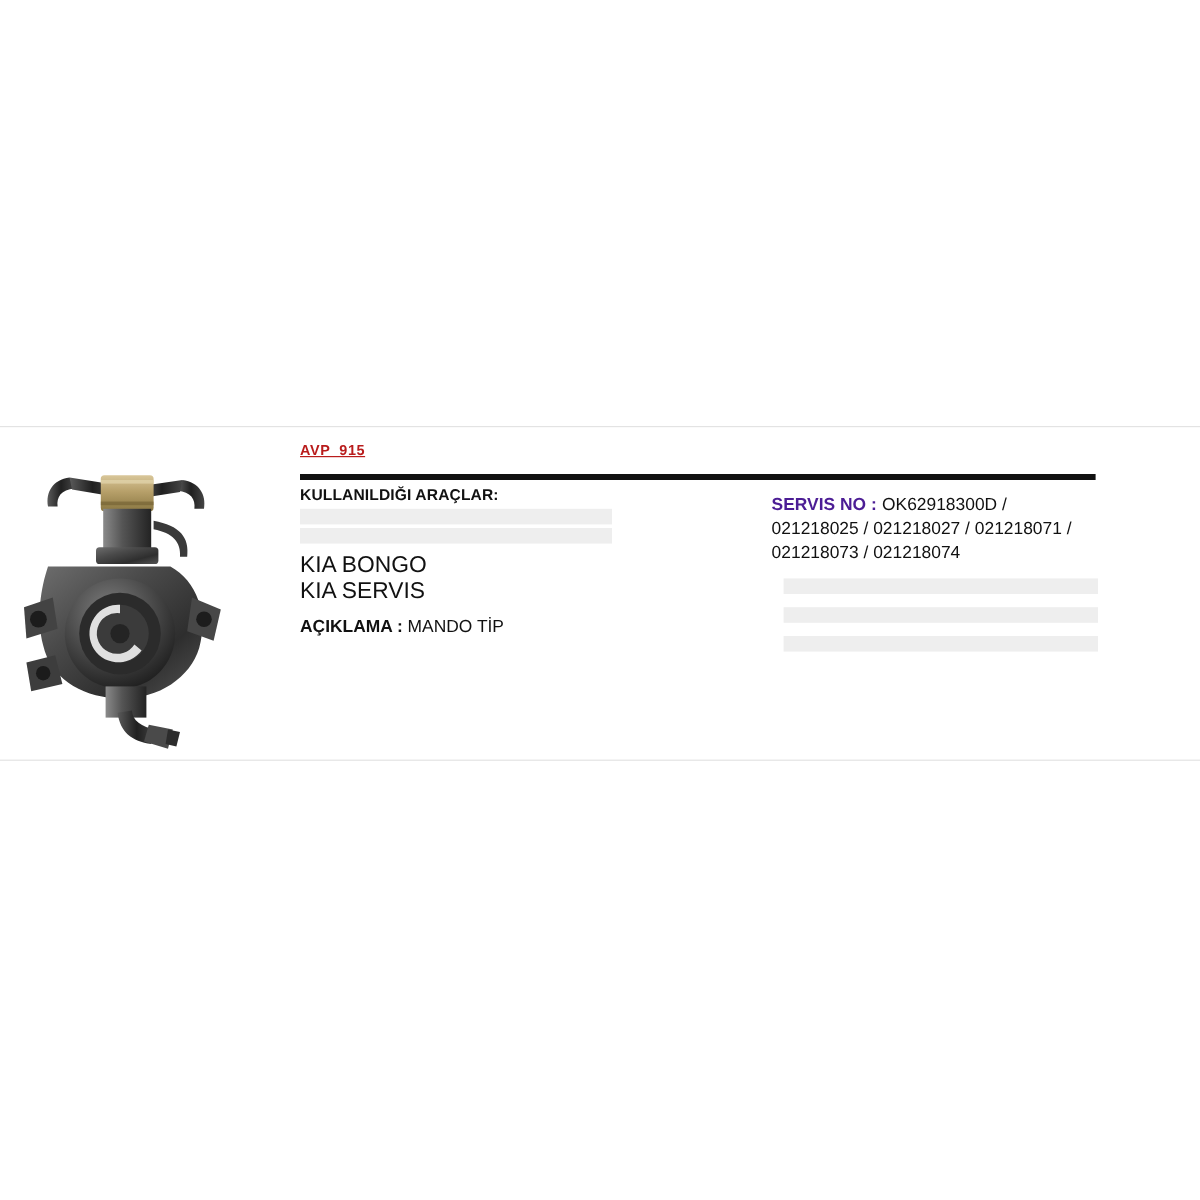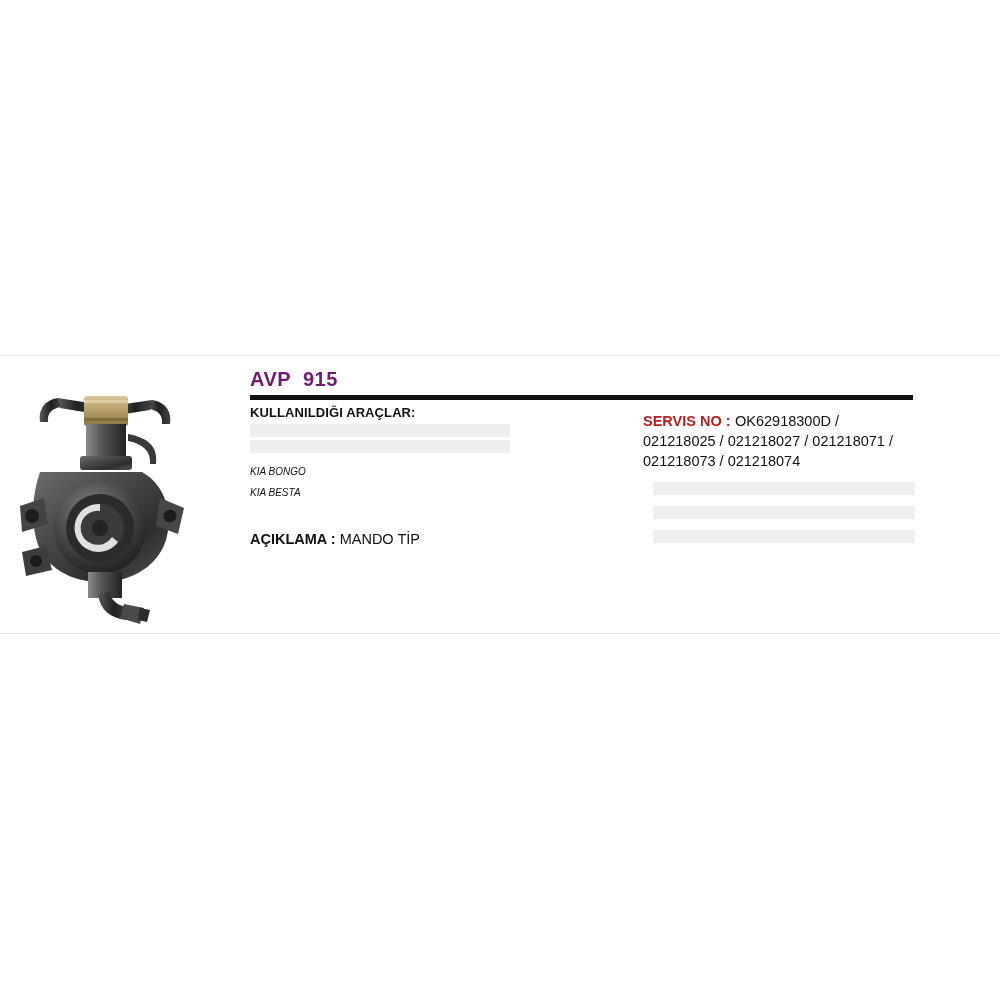--- a/index.html
+++ b/index.html
@@ -47,25 +47,26 @@
   }
   .img-cell svg {
     display: block;
   }
 
   
   .code {
     position: absolute;
     left: 250px;
     top: 12px;
-    font-size: 20px;
-    font-weight: bold;
-    color: #701a75;
+    font-size: 12px;
+    font-weight: bold;
+    color: #b91c1c;
     letter-spacing: 0.5px;
     white-space: pre;
+    text-decoration: underline;
   }
 
   
   .rule {
     position: absolute;
     left: 250px;
     top: 39px;
     width: 663px;
     height: 5px;
     background: #111111;
@@ -87,50 +88,49 @@
   }
   .bar {
     height: 13px;
     background: #eeeeee;
     margin: 3px 0;
   }
   .veh-list {
     margin-top: 8px;
   }
   .veh {
-    font-size: 10px;
+    font-size: 19px;
     color: #111111;
     line-height: 21px;
     white-space: nowrap;
-    font-style: italic;
   }
   .veh.bold {
     font-weight: bold;
   }
   .desc {
-    margin-top: 28px;
+    margin-top: 12px;
     font-size: 14.5px;
     color: #111111;
     white-space: nowrap;
   }
   .desc .lbl {
     font-weight: bold;
   }
 
   
   .right {
     position: absolute;
     left: 643px;
     top: 55px;
     width: 272px;
   }
   .serv-label {
     font-size: 14.5px;
     font-weight: bold;
-    color: #b91c1c;
+    color: #4c1d95;
     display: inline;
   }
   .serv-val {
     font-size: 14.5px;
     color: #111111;
     display: inline;
   }
   .serv-block {
     line-height: 20px;
     word-spacing: 0px;
@@ -230,21 +230,21 @@
     <div class="mid">
       <div class="mid-title">KULLANILDIĞI ARAÇLAR:</div>
 
       <div class="mid-bars">
         <div class="bar"></div>
         <div class="bar"></div>
       </div>
 
       <div class="veh-list">
         <div class="veh">KIA BONGO</div>
-        <div class="veh">KIA BESTA</div>
+        <div class="veh">KIA SERVIS</div>
       </div>
 
       <div class="desc">
         <span class="lbl">AÇIKLAMA :</span>
         <span>MANDO TİP</span>
       </div>
     </div>
 
     <div class="right">
       <div class="serv-block">

